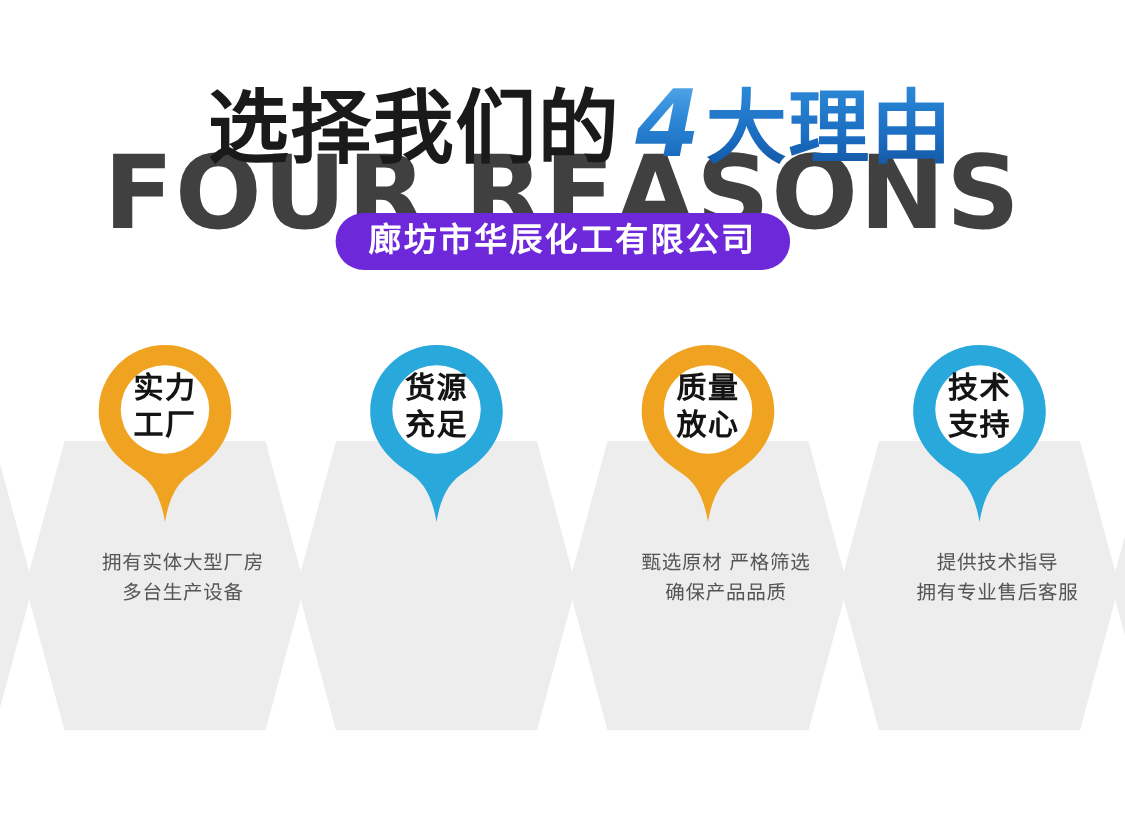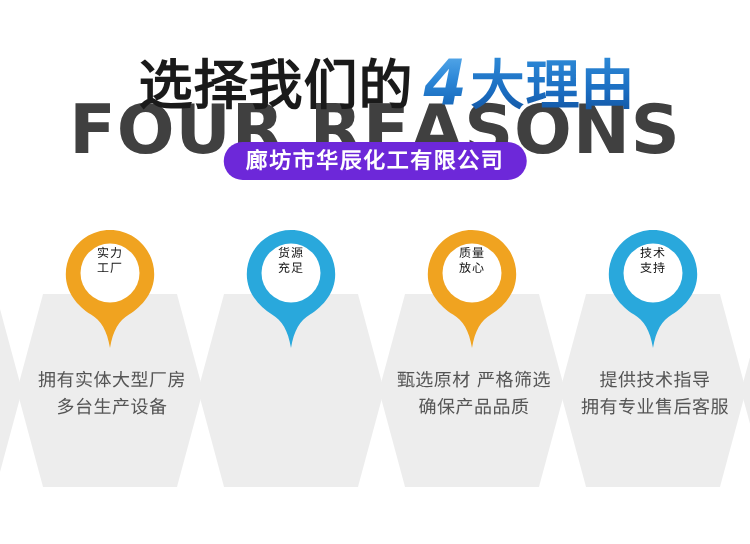--- a/index.html
+++ b/index.html
@@ -155,38 +155,38 @@
     display: block;
     width: 94px;
     height: 122px;
   }
   .pin-label {
     position: absolute;
     left: 0;
     top: 18px;
     width: 94px;
     text-align: center;
-    font-size: 12px;
-    font-weight: normal;
+    font-size: 20px;
+    font-weight: bold;
     color: #141414;
     line-height: 1.24;
     letter-spacing: 1px;
     white-space: nowrap;
     pointer-events: none;
   }
 
   
   .desc {
     position: absolute;
-    left: 2px;
+    left: 12px;
     top: 138px;
     width: 186px;
     text-align: center;
     color: #555555;
-    font-size: 18px;
+    font-size: 13px;
     line-height: 1.52;
     letter-spacing: 0.5px;
     white-space: nowrap;
   }
   .desc-line { display: block; }
 </style>
 </head>
 <body>
 
 <div id="stage">

